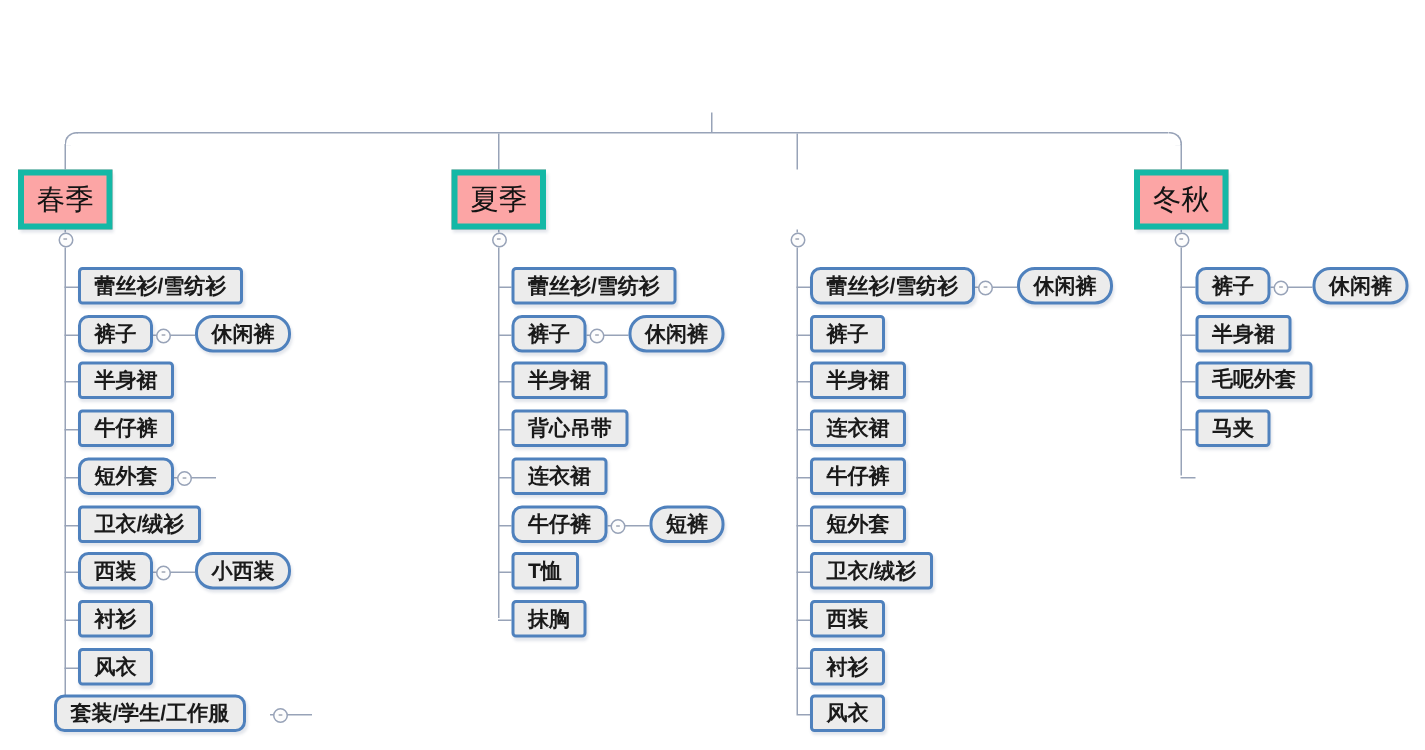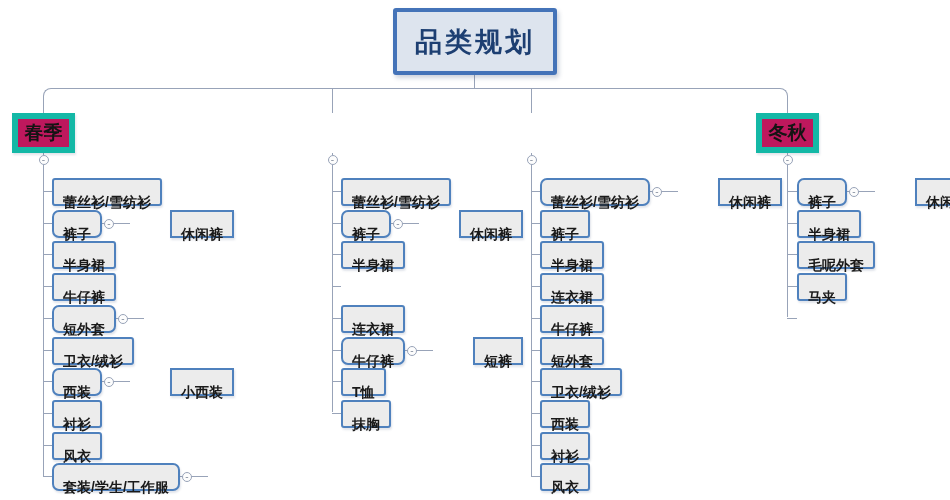--- a/index.html
+++ b/index.html
@@ -12,44 +12,43 @@
   .corner.lft{border-left:1px solid #98a3b8;border-top-left-radius:8px;}
   .corner.rgt{border-right:1px solid #98a3b8;border-top-right-radius:8px;}
   .node{position:absolute;box-sizing:border-box;z-index:2;}
   .root-node{
     background:#dde4ee;border:4px solid #4473b8;border-radius:3px;
     display:flex;align-items:center;justify-content:center;
     font-size:27px;font-weight:bold;color:#1d3f72;letter-spacing:3px;
     box-shadow:2px 3px 4px rgba(60,80,120,.25);
   }
   .season-node{
-    background:#be185d;border:6px solid #14b8a6;
+    background:#fca5a5;border:4px solid #14b8a6;
     display:flex;align-items:center;justify-content:center;
-    font-size:19px;font-weight:700;color:#141414;
+    font-size:19px;font-weight:400;color:#141414;
     box-shadow:1px 2px 2px rgba(60,80,120,.15);
   }
   .c-node{
     background:#ececec;border:2px solid #4f81bd;border-radius:3px;
-    height:25px;line-height:21px;padding:12px 9px;
+    height:25px;line-height:21px;padding:0 9px;
     font-size:14px;font-weight:600;color:#1a1a1a;white-space:nowrap;
     box-shadow:1px 2px 2px rgba(60,80,120,.15);
   }
   .p-node{border-radius:7px;}
-  .sub-node{border-radius:0;margin-left:40px;}
+  .sub-node{border-radius:12px;}
   .toggle{
     position:absolute;width:10px;height:10px;box-sizing:border-box;
     border:1px solid #98a3b8;border-radius:50%;background:#fdfdfd;
     font-size:10px;line-height:7px;text-align:center;color:#8a93a3;z-index:3;
   }
 </style>
 </head>
 <body>
 
 <div id="stage">
-    <div class="node root-node" style="left: 393px; top: 8px; width: 164px; height: 67px;">品类规划</div>
     <div class="l" style="left: 474px; top: 75px; width: 1px; height: 13px;"></div>
     <div class="l" style="left: 51px; top: 88px; width: 728px; height: 1px;"></div>
     <div class="corner lft" style="left: 43px; top: 88px; width: 9px; height: 9px;"></div>
     <div class="corner rgt" style="left: 779px; top: 88px; width: 9px; height: 9px;"></div>
     <div class="l" style="left: 43px; top: 96px; width: 1px; height: 17px;"></div>
     <div class="l" style="left: 787px; top: 96px; width: 1px; height: 17px;"></div>
     <div class="l" style="left: 332px; top: 89px; width: 1px; height: 24px;"></div>
     <div class="l" style="left: 531px; top: 89px; width: 1px; height: 24px;"></div>
     <div class="node season-node" style="left: 12px; top: 113px; width: 63px; height: 40px;">春季</div>
     <div class="l" style="left: 43px; top: 153px; width: 1px; height: 2px;"></div>
@@ -75,36 +74,38 @@
     <div class="l" style="left: 43px; top: 381px; width: 9px; height: 1px;"></div>
     <div class="node c-node p-node" style="left: 52px; top: 368px;">西装</div>
     <div class="l" style="left: 102px; top: 381px; width: 28px; height: 1px;"></div>
     <div class="toggle" style="left: 104px; top: 376.5px;">-</div>
     <div class="node c-node sub-node" style="left: 130px; top: 368px;">小西装</div>
     <div class="l" style="left: 43px; top: 413px; width: 9px; height: 1px;"></div>
     <div class="node c-node" style="left: 52px; top: 400px;">衬衫</div>
     <div class="l" style="left: 43px; top: 445px; width: 9px; height: 1px;"></div>
     <div class="node c-node" style="left: 52px; top: 432px;">风衣</div>
     <div class="l" style="left: 43px; top: 476px; width: 9px; height: 1px;"></div>
-    <div class="node c-node p-node" style="left: 52px; top: 463px;">套装/学生/工作服</div>
+    <div class="node c-node p-node" style="left: 36px; top: 463px;">套装/学生/工作服</div>
     <div class="l" style="left: 180px; top: 476px; width: 28px; height: 1px;"></div>
     <div class="toggle" style="left: 182px; top: 471.5px;">-</div>
+    <div class="node season-node" style="left: 301px; top: 113px; width: 63px; height: 40px;">夏季</div>
     <div class="l" style="left: 332px; top: 153px; width: 1px; height: 2px;"></div>
     <div class="toggle" style="left: 327.5px; top: 155px;">-</div>
     <div class="l" style="left: 332px; top: 165px; width: 1px; height: 247px;"></div>
     <div class="l" style="left: 332px; top: 191px; width: 9px; height: 1px;"></div>
     <div class="node c-node" style="left: 341px; top: 178px;">蕾丝衫/雪纺衫</div>
     <div class="l" style="left: 332px; top: 223px; width: 9px; height: 1px;"></div>
     <div class="node c-node p-node" style="left: 341px; top: 210px;">裤子</div>
     <div class="l" style="left: 391px; top: 223px; width: 28px; height: 1px;"></div>
     <div class="toggle" style="left: 393px; top: 218.5px;">-</div>
     <div class="node c-node sub-node" style="left: 419px; top: 210px;">休闲裤</div>
     <div class="l" style="left: 332px; top: 254px; width: 9px; height: 1px;"></div>
     <div class="node c-node" style="left: 341px; top: 241px;">半身裙</div>
     <div class="l" style="left: 332px; top: 286px; width: 9px; height: 1px;"></div>
+    <div class="node c-node" style="left: 341px; top: 273px;">背心吊带</div>
     <div class="l" style="left: 332px; top: 318px; width: 9px; height: 1px;"></div>
     <div class="node c-node" style="left: 341px; top: 305px;">连衣裙</div>
     <div class="l" style="left: 332px; top: 350px; width: 9px; height: 1px;"></div>
     <div class="node c-node p-node" style="left: 341px; top: 337px;">牛仔裤</div>
     <div class="l" style="left: 405px; top: 350px; width: 28px; height: 1px;"></div>
     <div class="toggle" style="left: 407px; top: 345.5px;">-</div>
     <div class="node c-node sub-node" style="left: 433px; top: 337px; text-align: center;">短裤</div>
     <div class="l" style="left: 332px; top: 381px; width: 9px; height: 1px;"></div>
     <div class="node c-node" style="left: 341px; top: 368px;">T恤</div>
     <div class="l" style="left: 332px; top: 413px; width: 9px; height: 1px;"></div>

